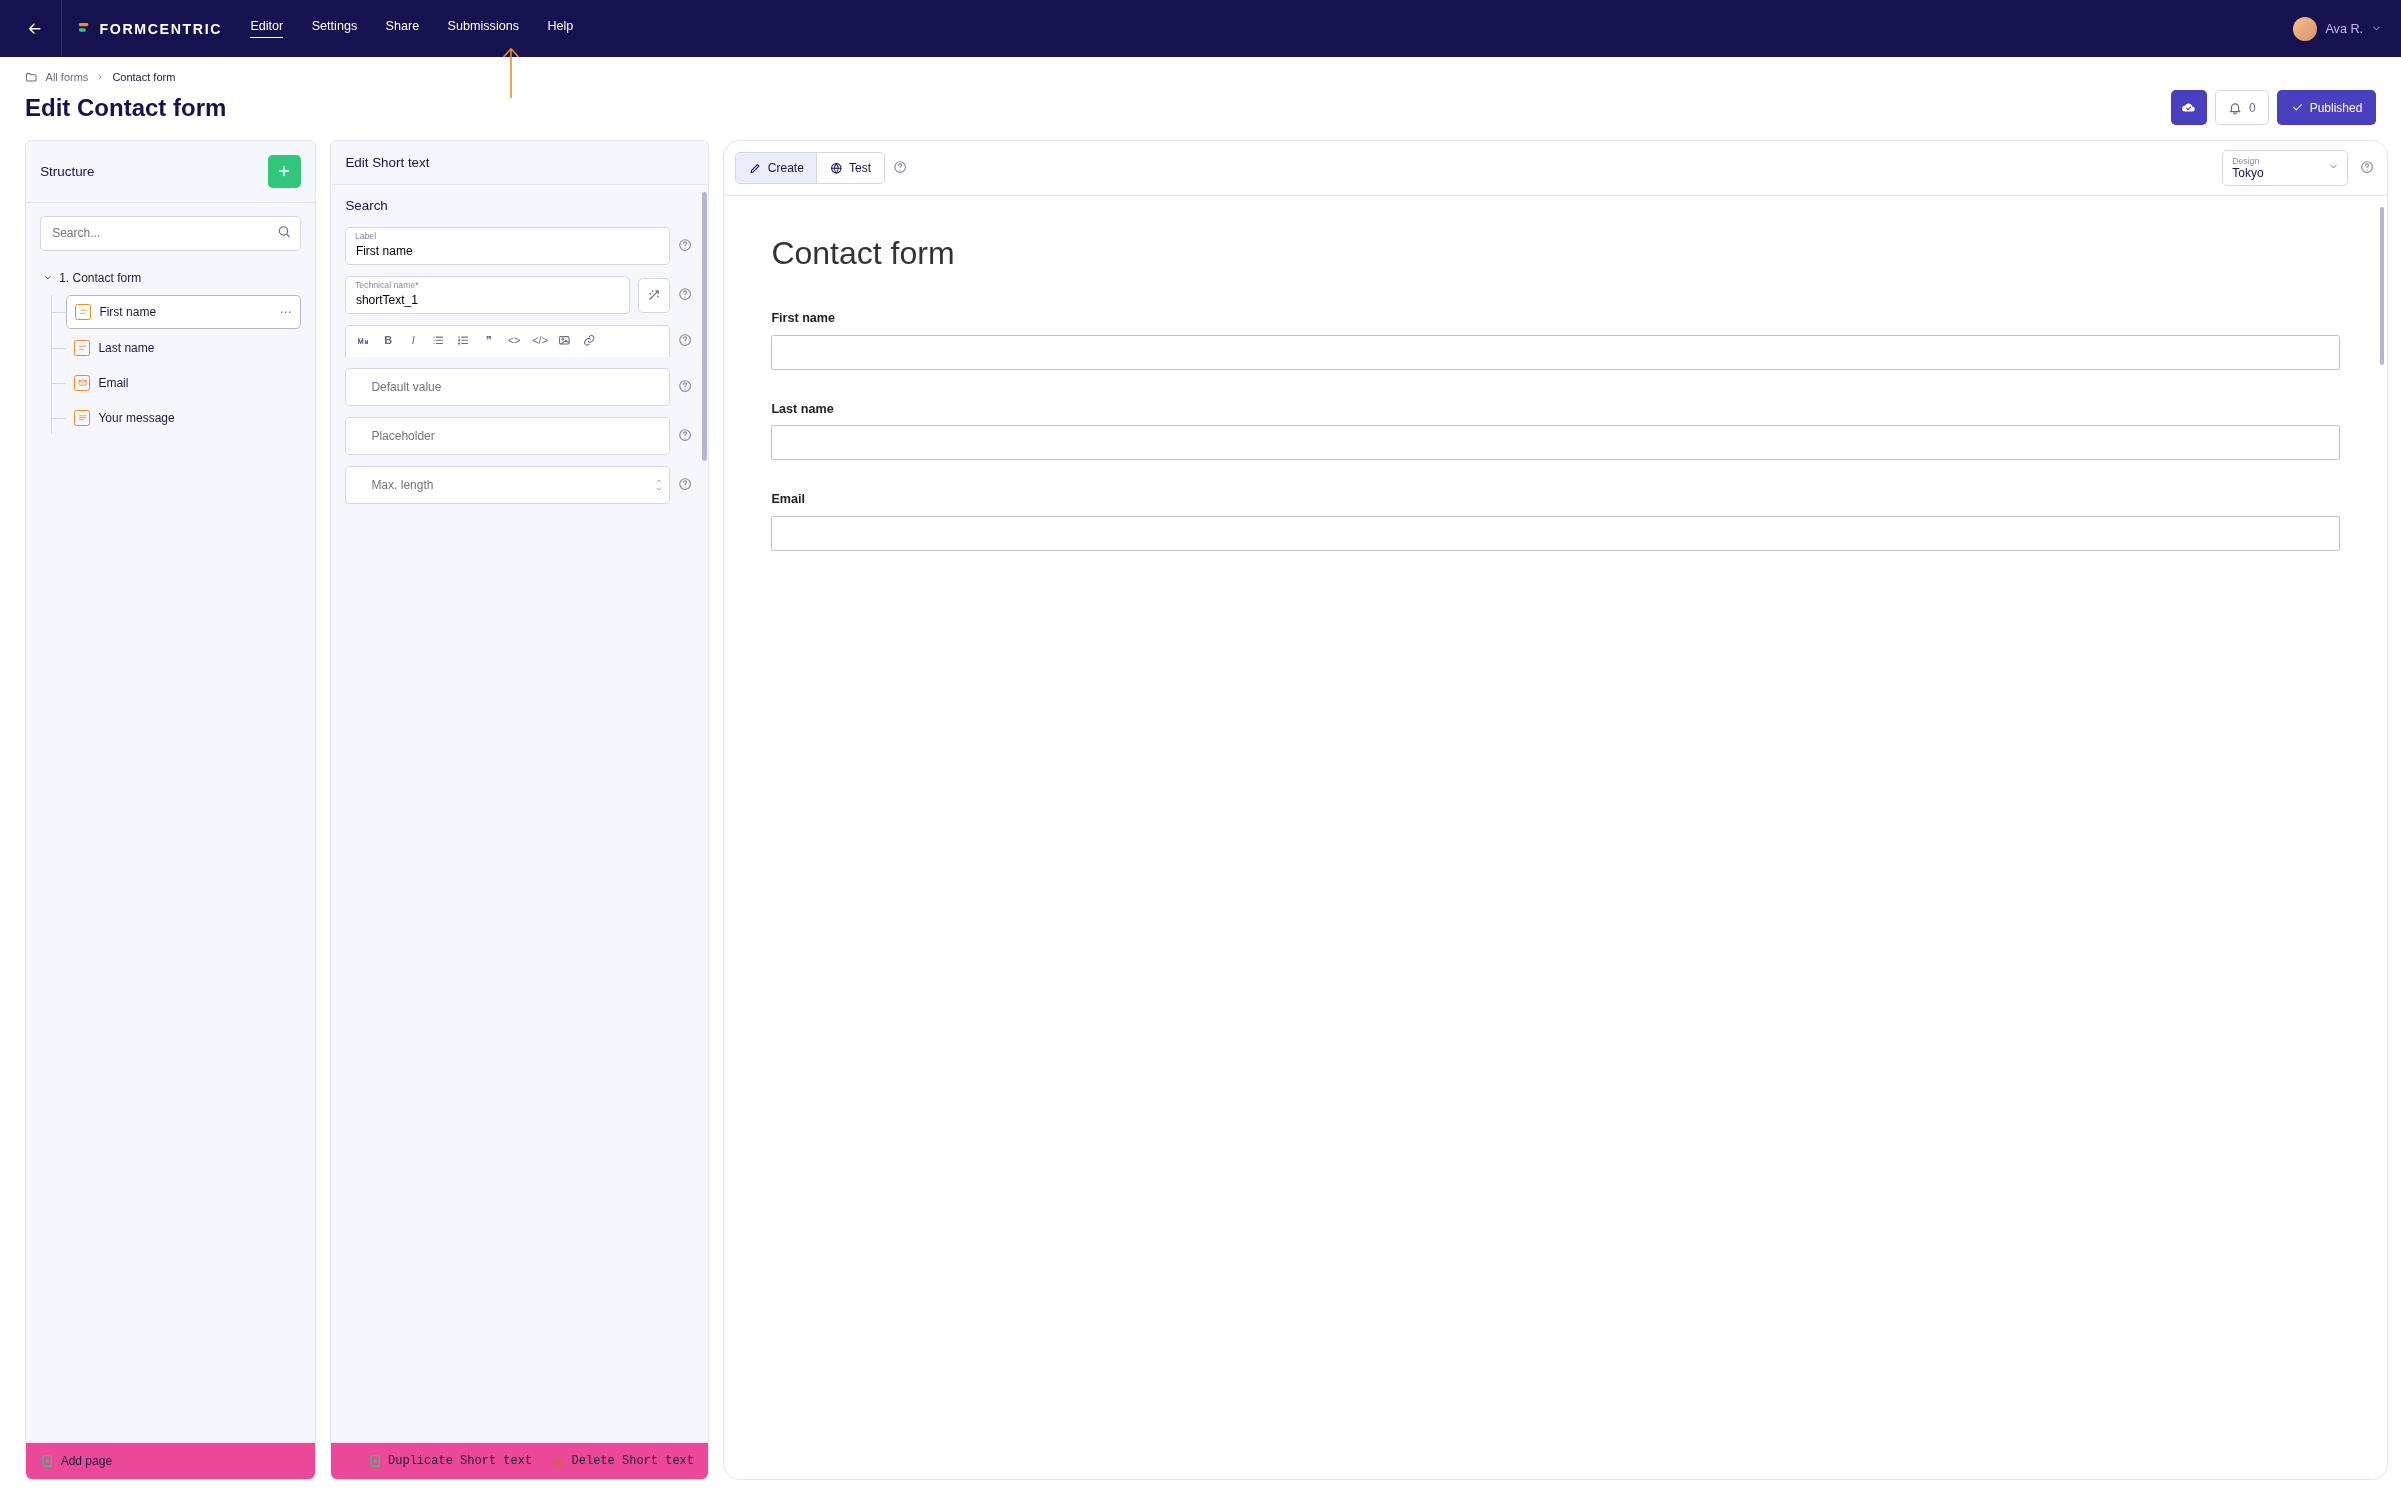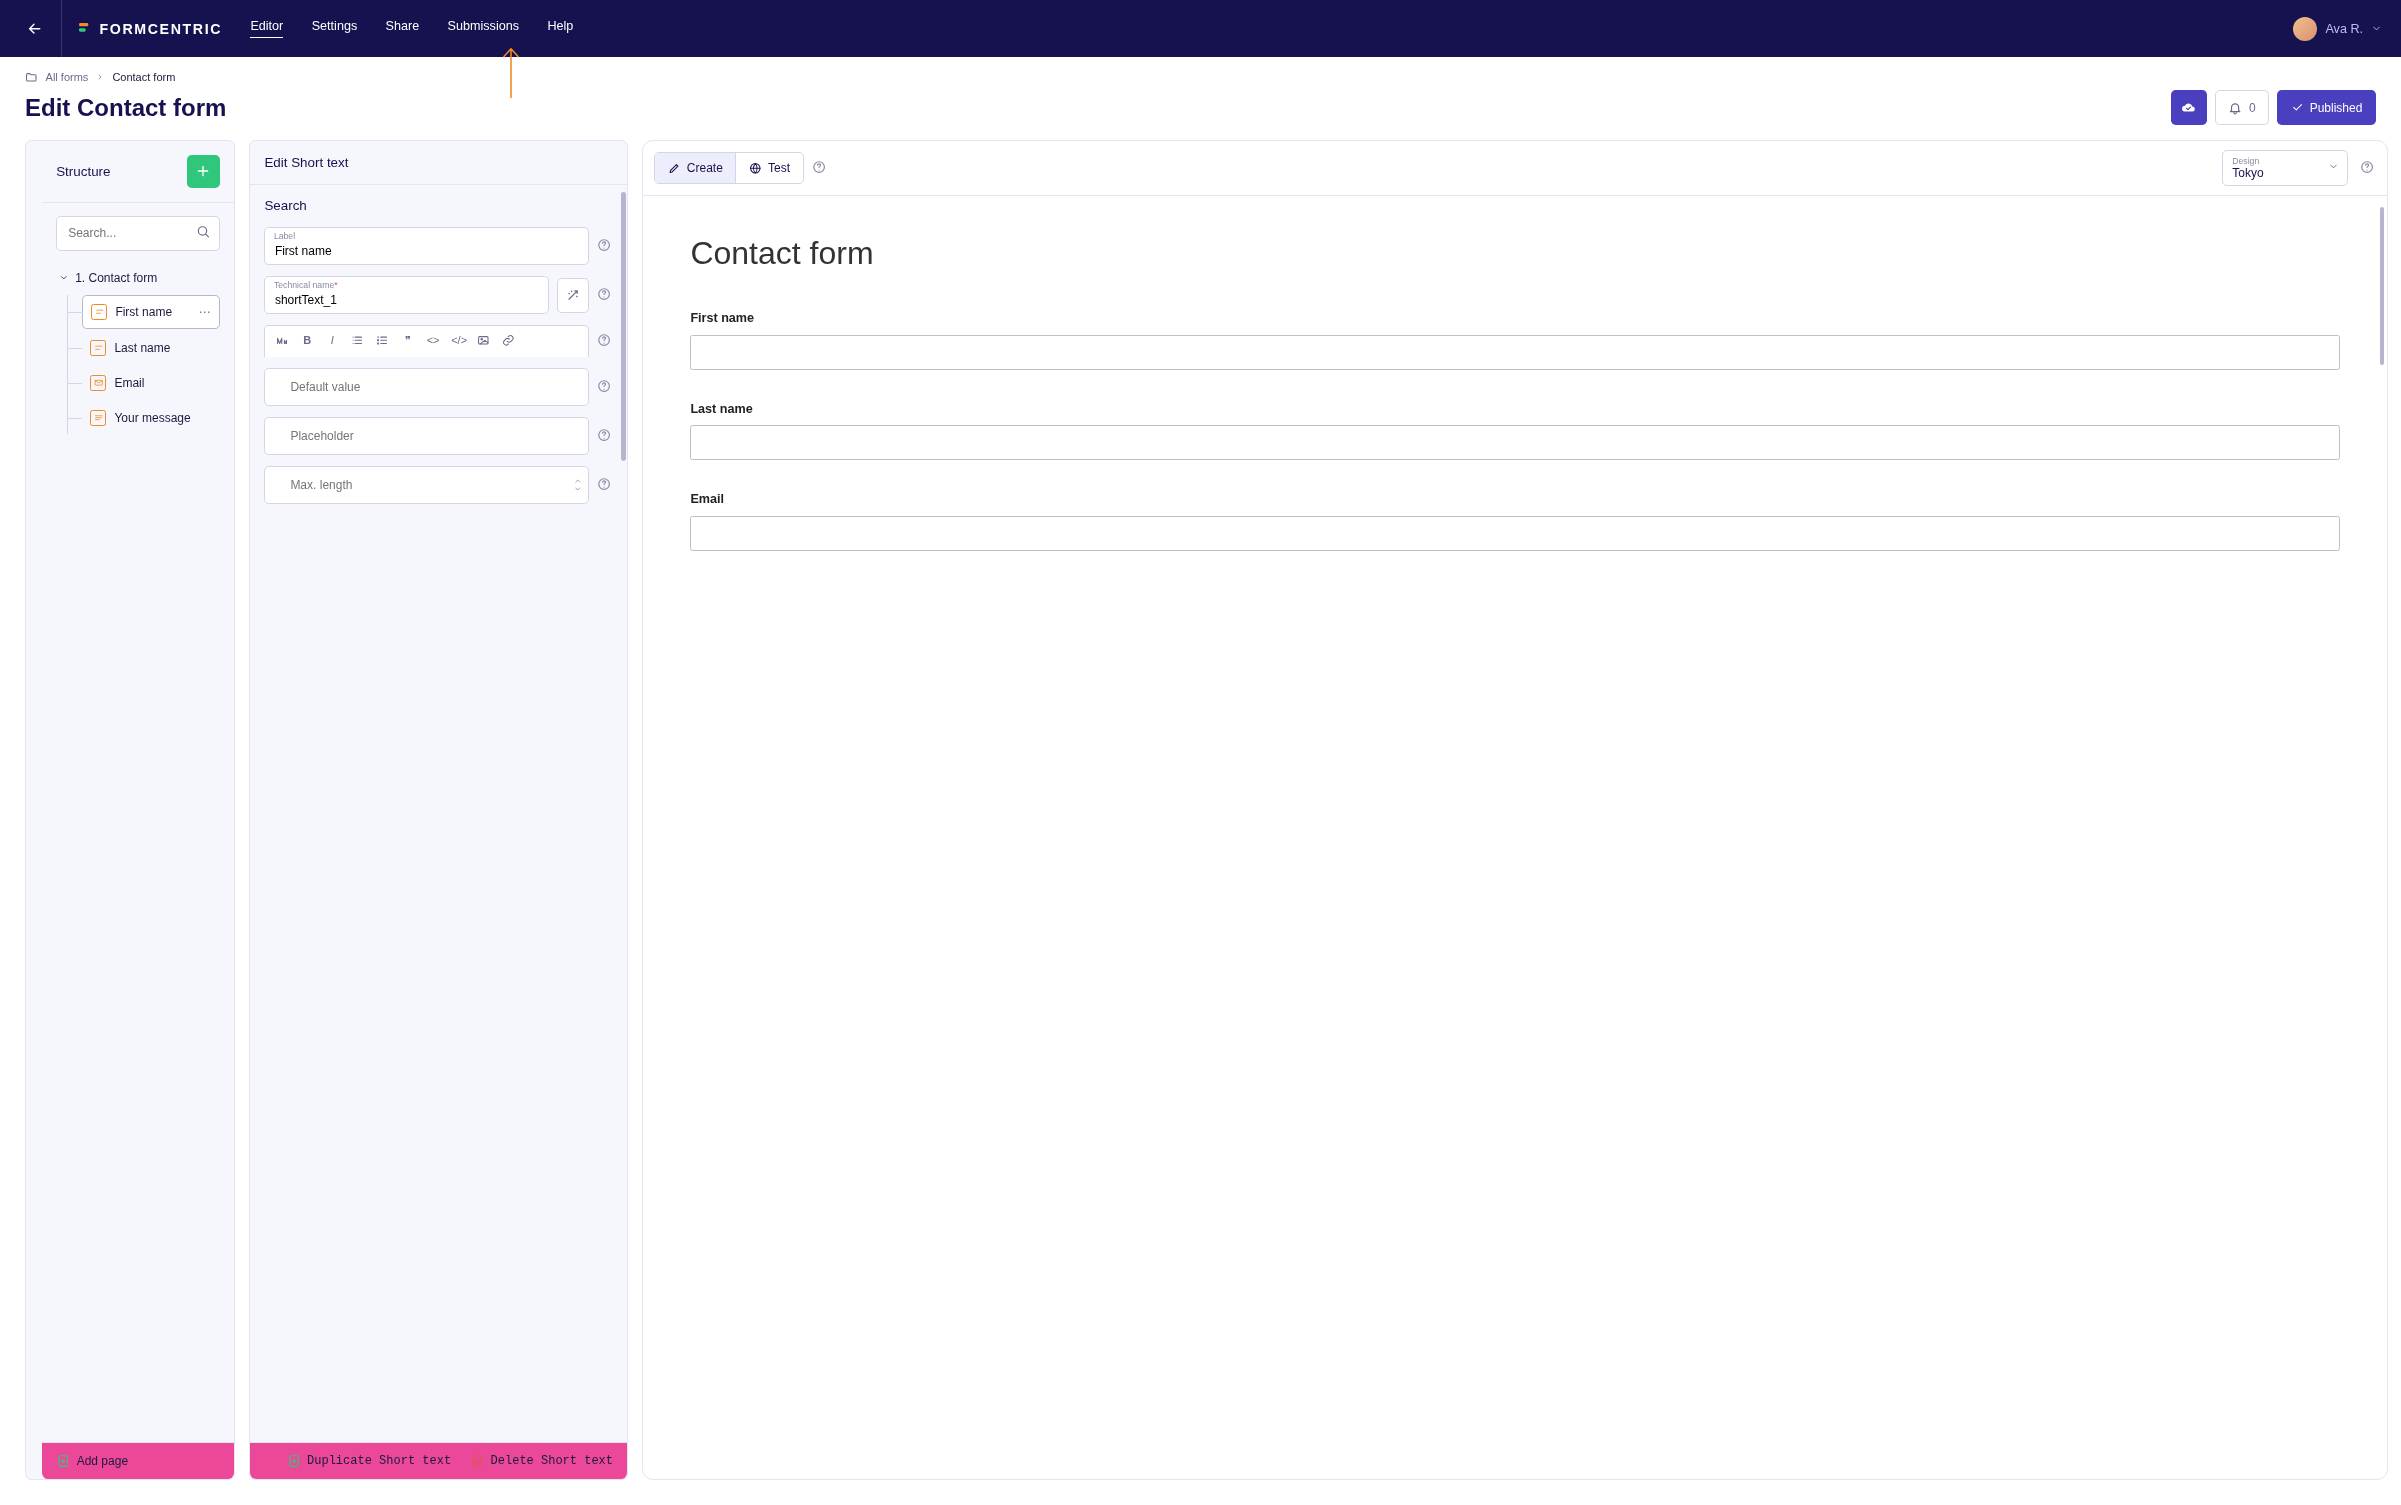--- a/index.html
+++ b/index.html
@@ -30,23 +30,23 @@
 .title-actions { margin-left: auto; display: flex; gap: 8px; }
 .btn { display: flex; align-items: center; gap: 6.3px; padding: 8px 12.6px; border-radius: 4.7px; font-size: 12px; cursor: pointer; border: 0.8px solid transparent; }
 .btn-cloud { background: #4a3fbf; color: #fff; width: 36px; justify-content: center; padding: 8px 9.5px; }
 .btn-notif { background: #fff; border: 0.8px solid #d5d5e5; color: #6b6b8a; }
 .btn-publish { background: #4a3fbf; color: #fff; }
 
 
 .workspace { display: flex; gap: 14.2px; padding: 0 12.6px 12.6px 25px; height: calc(100vh - 57px - 95px); }
 
 .panel { background: #f6f7fd; border: 0.8px solid #e4e4f2; border-radius: 6.3px; display: flex; flex-direction: column; }
-.panel-structure { width: 210px; padding-left: 16px; }
+.panel-structure { width: 291px; }
 .panel-edit { width: 379px; position: relative; }
-.panel-preview { flex: 1; background: #fff; border: 0.8px solid #e4e4f2; border-radius: 11px; display: flex; flex-direction: column; }
+.panel-preview { flex: 1; background: #fff; border: 0.8px solid #e4e4f2; border-radius: 16px; display: flex; flex-direction: column; }
 
 .panel-head { display: flex; align-items: center; padding: 14.2px 14.2px; border-bottom: 0.8px solid #e4e4f2; }
 .panel-title { font-size: 13.4px; font-weight: 500; color: #16114f; }
 .add-btn { margin-left: auto; width: 33px; height: 33px; background: #30c67c; border-radius: 4.7px; display: flex; align-items: center; justify-content: center; cursor: pointer; color: #fff; font-size: 17.4px; }
 
 .panel-body { padding: 12.6px 14.2px; overflow-y: auto; flex: 1; }
 .search-box { position: relative; margin-bottom: 14.2px; }
 .search-box input { width: 100%; padding: 9.5px 32px 9.5px 11px; border: 0.8px solid #d5d5e5; border-radius: 4.7px; font-size: 12px; background: #fff; }
 .search-box .search-ico { position: absolute; right: 9.5px; top: 50%; transform: translateY(-50%); color: #6b6b8a; }
 

